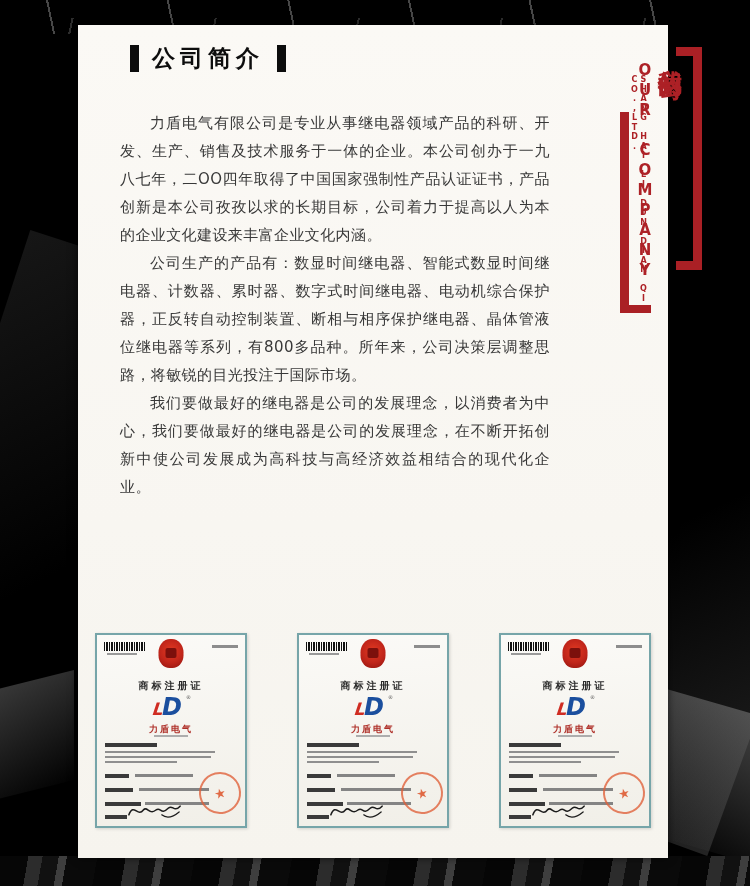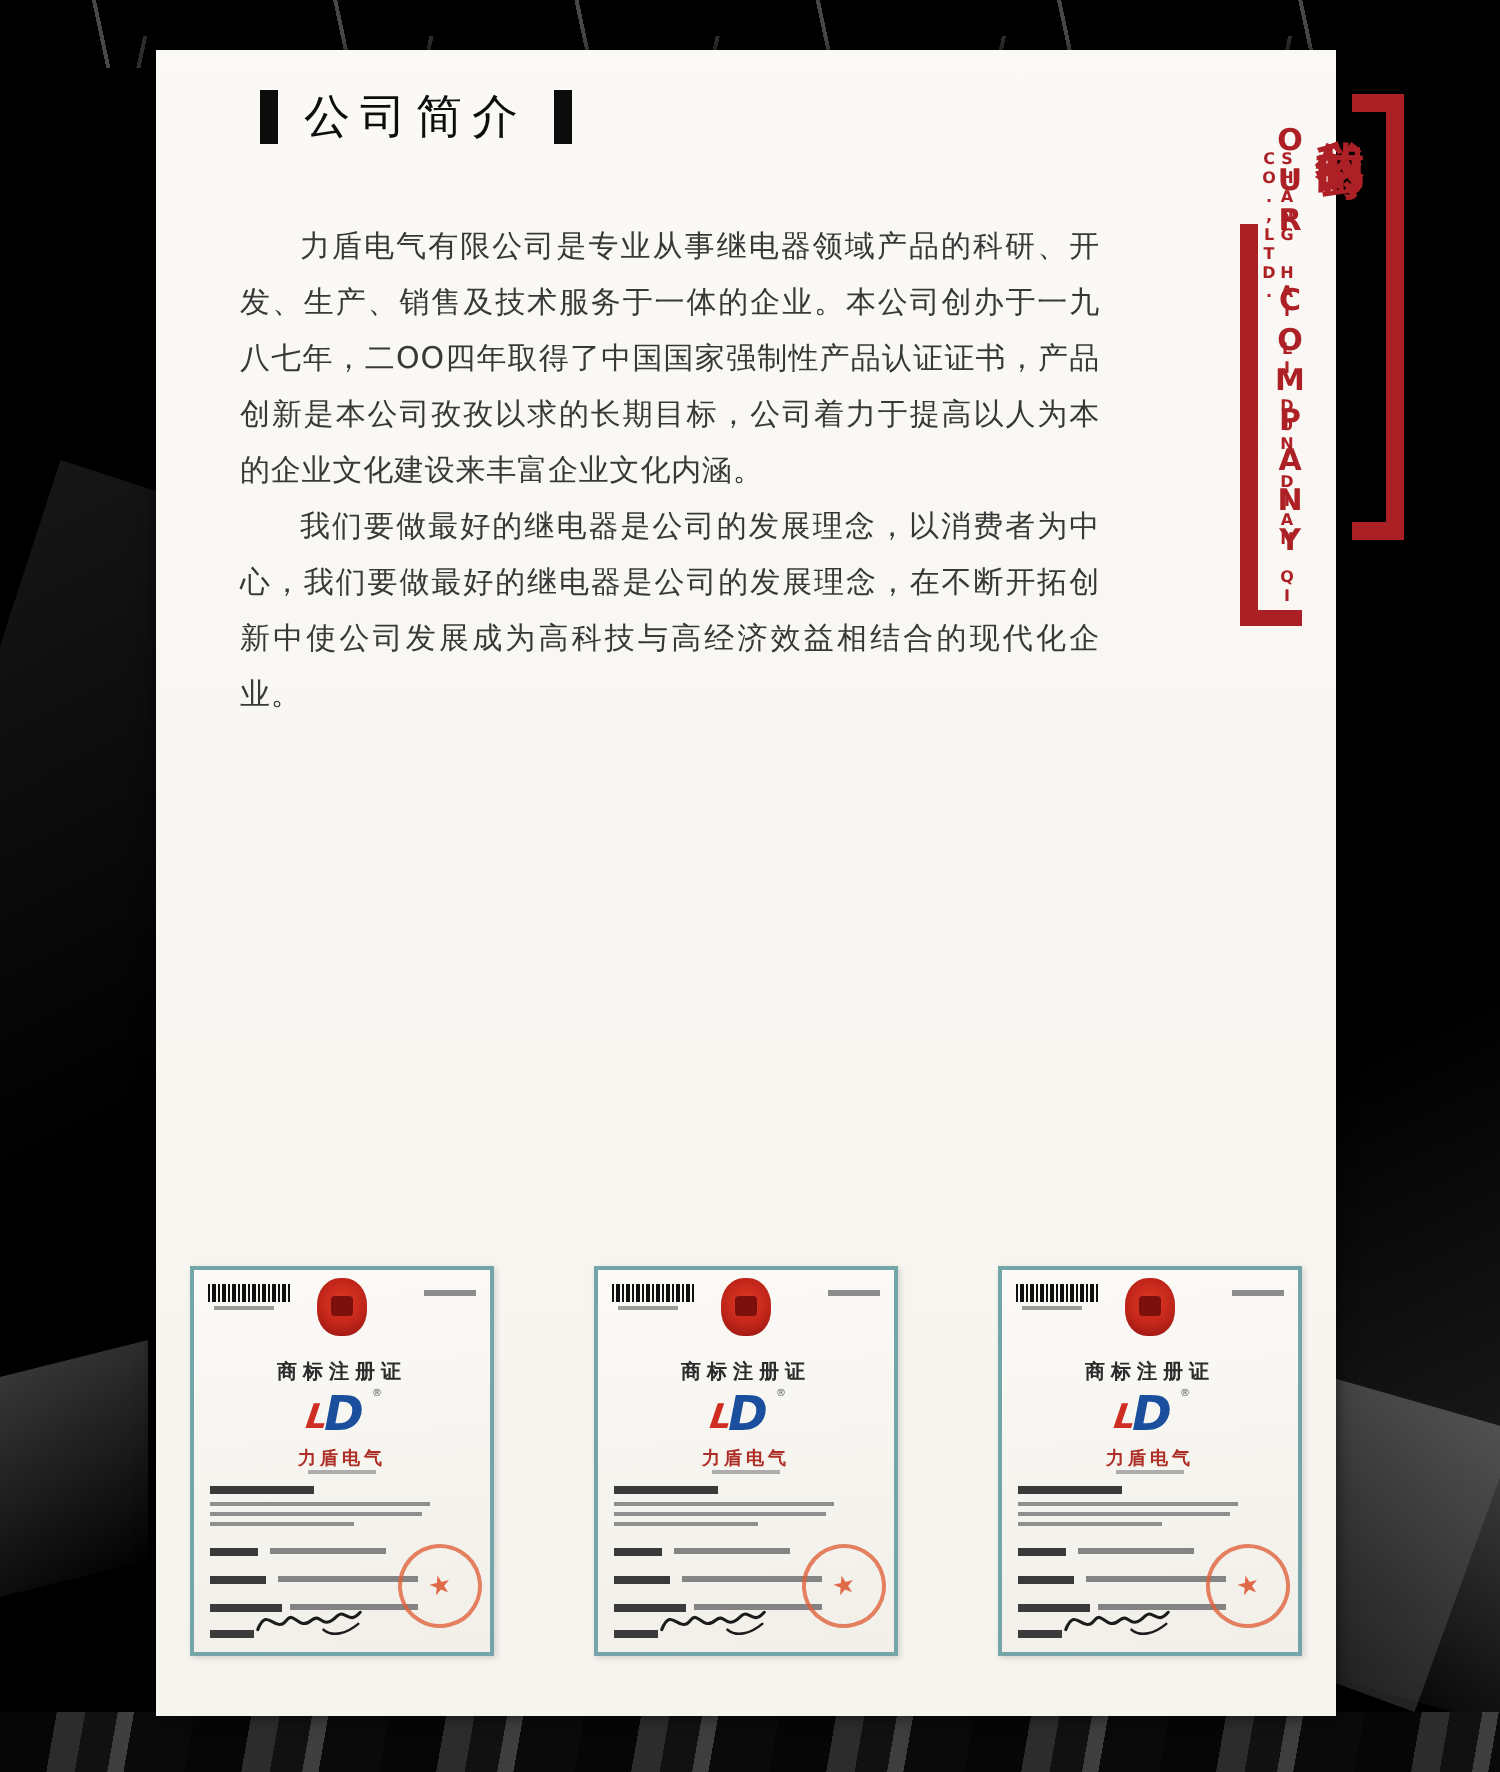--- a/index.html
+++ b/index.html
@@ -52,21 +52,21 @@
   .page{
     position:absolute;left:78px;top:25px;width:590px;height:833px;
     background:linear-gradient(180deg,#fbf9f5 0%,#f8f6f1 60%,#f6f4ee 100%);
     box-shadow:0 0 8px rgba(0,0,0,.6);
   }
 
   
   .header{position:absolute;left:52px;top:18px;display:flex;align-items:center;gap:13px;}
   .hbar{width:9px;height:27px;background:#0c0c0c;}
   .header h1{
-    margin:0;font-size:23px;font-weight:normal;color:#0d0d0d;letter-spacing:5px;
+    margin:0;font-size:23px;font-weight:bold;color:#0d0d0d;letter-spacing:5px;
     font-family:"DejaVu Sans","Liberation Sans",sans-serif;
   }
 
   
   .article{position:absolute;left:42px;top:84px;width:430px;}
   .article p{
     margin:0;padding:0;text-indent:2em;text-align:justify;
     font-size:15px;line-height:28px;color:#383838;letter-spacing:.4px;
   }
 
@@ -156,20 +156,21 @@
 <div class="page">
 
   <div class="header">
     <span class="hbar"></span>
     <h1>公司简介</h1>
     <span class="hbar"></span>
   </div>
 
   <div class="article">
     <p>力盾电气有限公司是专业从事继电器领域产品的科研、开发、生产、销售及技术服务于一体的企业。本公司创办于一九八七年，二OO四年取得了中国国家强制性产品认证证书，产品创新是本公司孜孜以求的长期目标，公司着力于提高以人为本的企业文化建设来丰富企业文化内涵。</p>
+    <p>公司生产的产品有：数显时间继电器、智能式数显时间继电器、计数器、累时器、数字式时间继电器、电动机综合保护器，正反转自动控制装置、断相与相序保护继电器、晶体管液位继电器等系列，有800多品种。所年来，公司决策层调整思路，将敏锐的目光投注于国际市场。</p>
     <p>我们要做最好的继电器是公司的发展理念，以消费者为中心，我们要做最好的继电器是公司的发展理念，在不断开拓创新中使公司发展成为高科技与高经济效益相结合的现代化企业。</p>
   </div>
 
   <aside class="banner">
     <div class="bk bk-right-v"></div>
     <div class="bk bk-right-t"></div>
     <div class="bk bk-right-b"></div>
     <div class="bk bk-left-v"></div>
     <div class="bk bk-left-b"></div>
     <div class="banner-cn">我们的公司</div>

